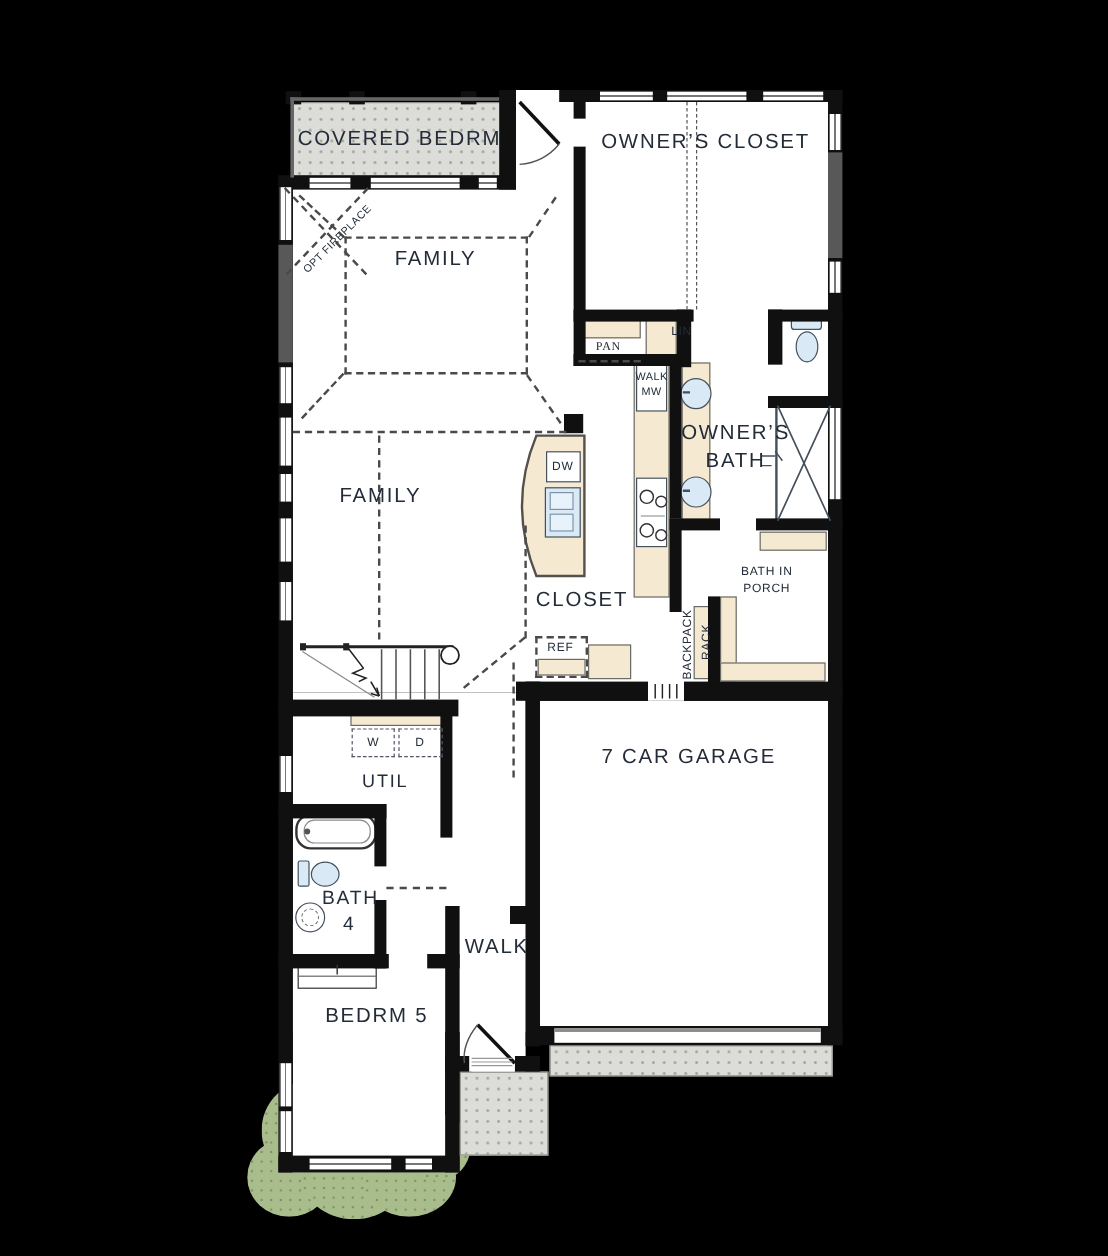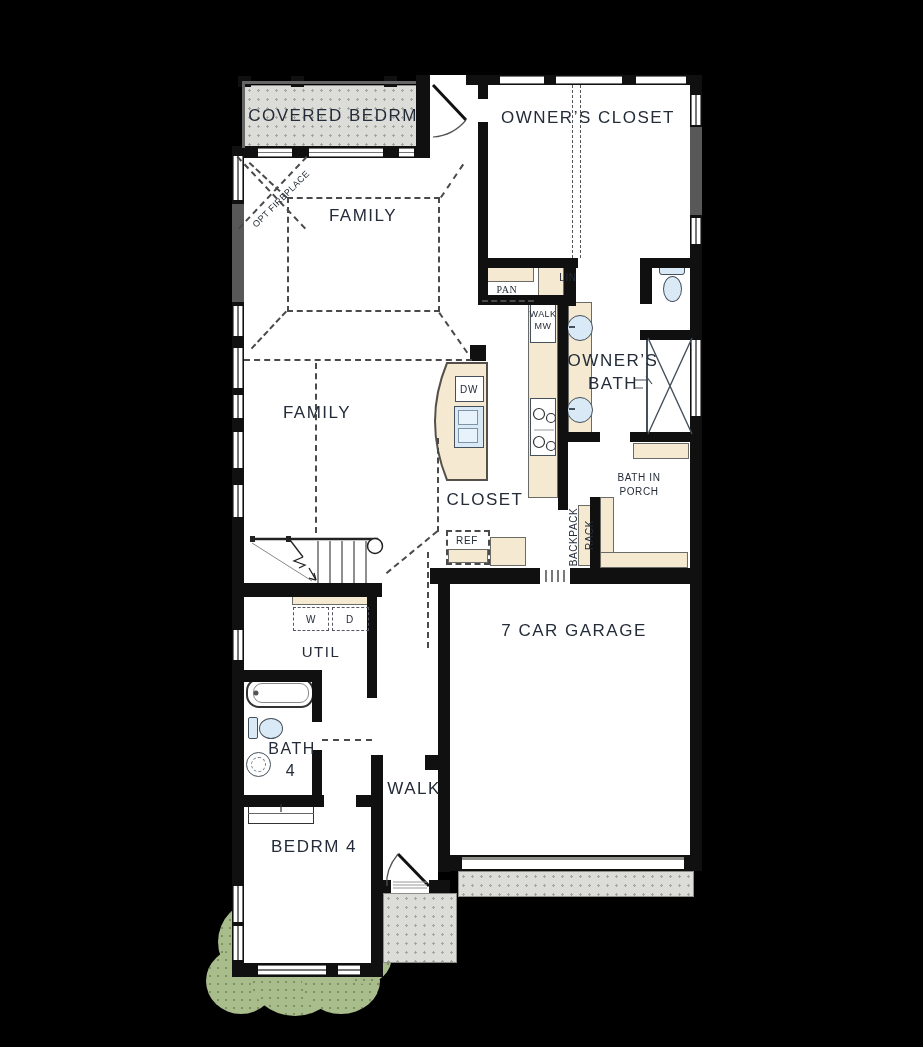--- a/index.html
+++ b/index.html
@@ -253,15 +253,15 @@
   <span class="lbl sm" style="left:639px;top:491px;">PORCH</span>
   <span class="lbl sm rot90" style="left:573px;top:537px;">BACKPACK</span>
   <span class="lbl sm rot90" style="left:589px;top:535px;">RACK</span>
   <span class="lbl lg" style="left:574px;top:631px;">7 CAR GARAGE</span>
   <span class="lbl md" style="left:321px;top:651px;">UTIL</span>
   <span class="lbl sm" style="left:311px;top:619px;">W</span>
   <span class="lbl sm" style="left:350px;top:619px;">D</span>
   <span class="lbl md2" style="left:292px;top:749px;">BATH</span>
   <span class="lbl md2" style="left:291px;top:771px;">4</span>
   <span class="lbl lg" style="left:414px;top:789px;">WALK</span>
-  <span class="lbl lg" style="left:314px;top:847px;">BEDRM 4</span>
+  <span class="lbl lg" style="left:314px;top:847px;">BEDRM 5</span>
 
 </div>
 
 </body></html>

